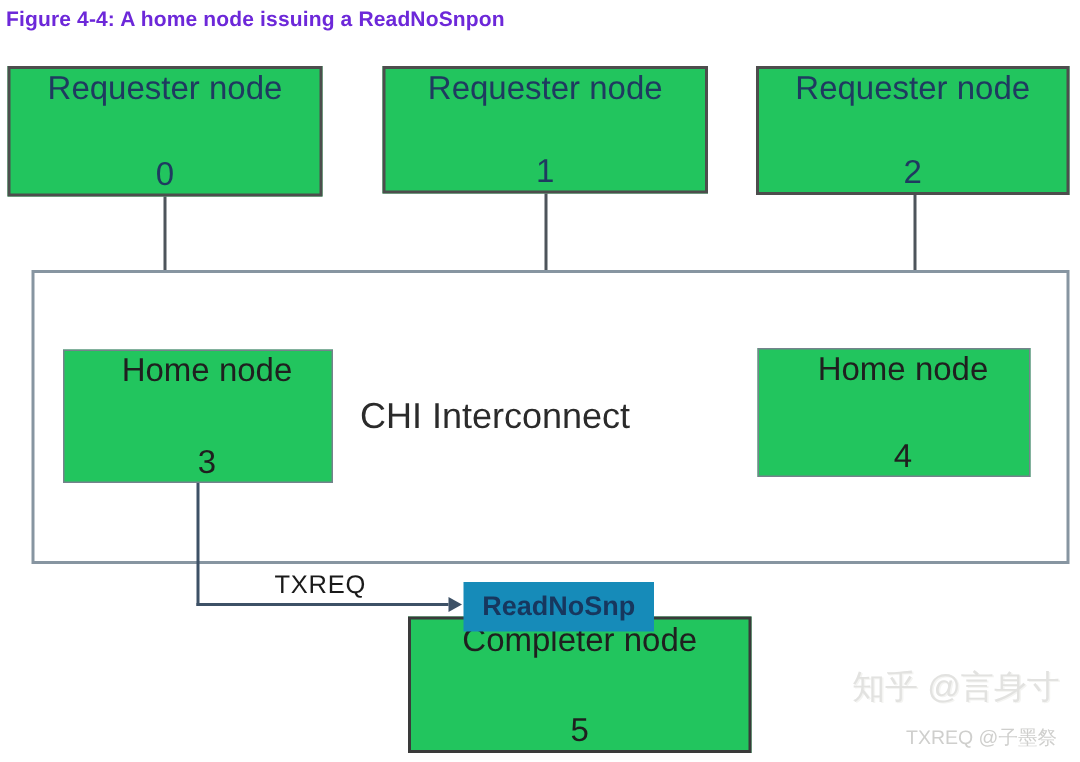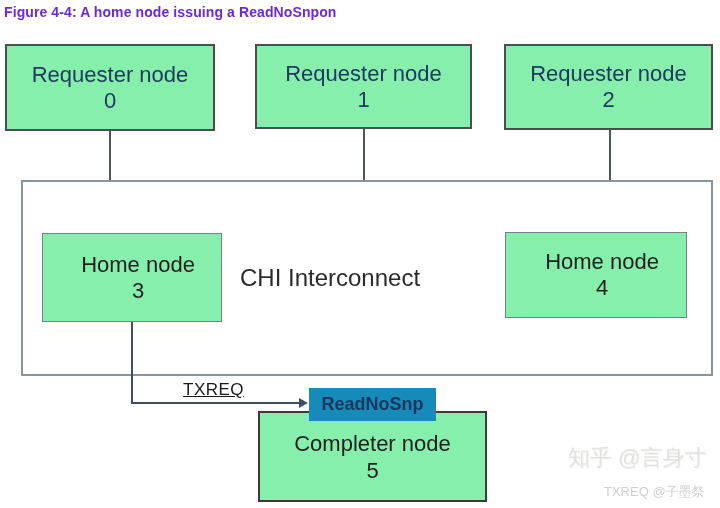--- a/index.html
+++ b/index.html
@@ -5,43 +5,43 @@
   html,body{margin:0;padding:0;background:#ffffff;}
   #canvas{
     position:relative;width:720px;height:508px;background:#ffffff;overflow:hidden;
     font-family:"Liberation Sans", sans-serif;
   }
   .title{
     position:absolute;left:4px;top:4px;font-size:14px;font-weight:bold;color:#6d28d9;
     letter-spacing:0.1px;
   }
   .node-box{
-    position:absolute;display:flex;flex-direction:column;align-items:center;justify-content:center;
-    background:#86efac;box-sizing:border-box;text-align:center;
+    position:absolute;display:flex;flex-direction:column;align-items:center;justify-content:space-between;
+    background:#22c55e;box-sizing:border-box;text-align:center;
   }
   .req-box{border:2px solid #4d4d4d;color:#1f3a60;font-size:22px;line-height:26px;}
   .home-box{border:1.5px solid #75828c;color:#1f1f1f;font-size:22px;line-height:26px;padding-left:12px;}
   .completer-box{border:2px solid #3a3a3a;color:#1f1f1f;font-size:22px;line-height:27px;}
   .interconnect{
     position:absolute;left:21px;top:180px;width:692px;height:196px;
     border:2px solid #8795a1;box-sizing:border-box;background:#ffffff;
   }
   .chi-label{
     position:absolute;left:240px;top:263px;width:250px;height:30px;
     font-size:24px;color:#2b2b2b;text-align:left;line-height:30px;
   }
   .vline{position:absolute;width:2px;background:#4d545b;}
   .arrow-line{position:absolute;background:#3d5166;}
   .arrowhead{
     position:absolute;width:0;height:0;
     border-top:5px solid transparent;border-bottom:5px solid transparent;
     border-left:9px solid #3d5166;
   }
   .txreq-label{
-    position:absolute;left:183px;top:380px;font-size:17px;color:#1a1a1a;letter-spacing:0.5px;text-decoration:underline;
+    position:absolute;left:183px;top:380px;font-size:17px;color:#1a1a1a;letter-spacing:0.5px;
   }
   .readnosnp{
     position:absolute;left:309px;top:388px;width:127px;height:33px;
     display:flex;align-items:center;justify-content:center;
     font-size:18px;font-weight:600;z-index:5;
   }
   .wm-zhihu{
     position:absolute;left:568px;top:443px;font-size:22px;color:#e2e2e0;
     text-shadow:1px 1px 0 #f4f4f2;white-space:nowrap;
   }
@@ -87,21 +87,21 @@
     <span>Home node</span>
     <span>4</span>
   </div>
 
   <div class="arrow-line" style="left:131px;top:322px;width:2px;height:82px;"></div>
   <div class="arrow-line" style="left:131px;top:402px;width:168px;height:2px;"></div>
   <div class="arrowhead" style="left:299px;top:398px;"></div>
 
   <div class="txreq-label">TXREQ</div>
 
-  <div class="node-box completer-box" style="left:258px;top:411px;width:229px;height:91px;">
+  <div class="node-box completer-box" style="left:272px;top:411px;width:229px;height:91px;">
     <span>Completer node</span>
     <span>5</span>
   </div>
 
   <div class="readnosnp" style="background:#168bb9;color:#17375e;">ReadNoSnp</div>
 
   <div class="wm-zhihu">知乎 @言身寸</div>
   <div class="wm-csdn">TXREQ @子墨祭</div>
 
 </div>

